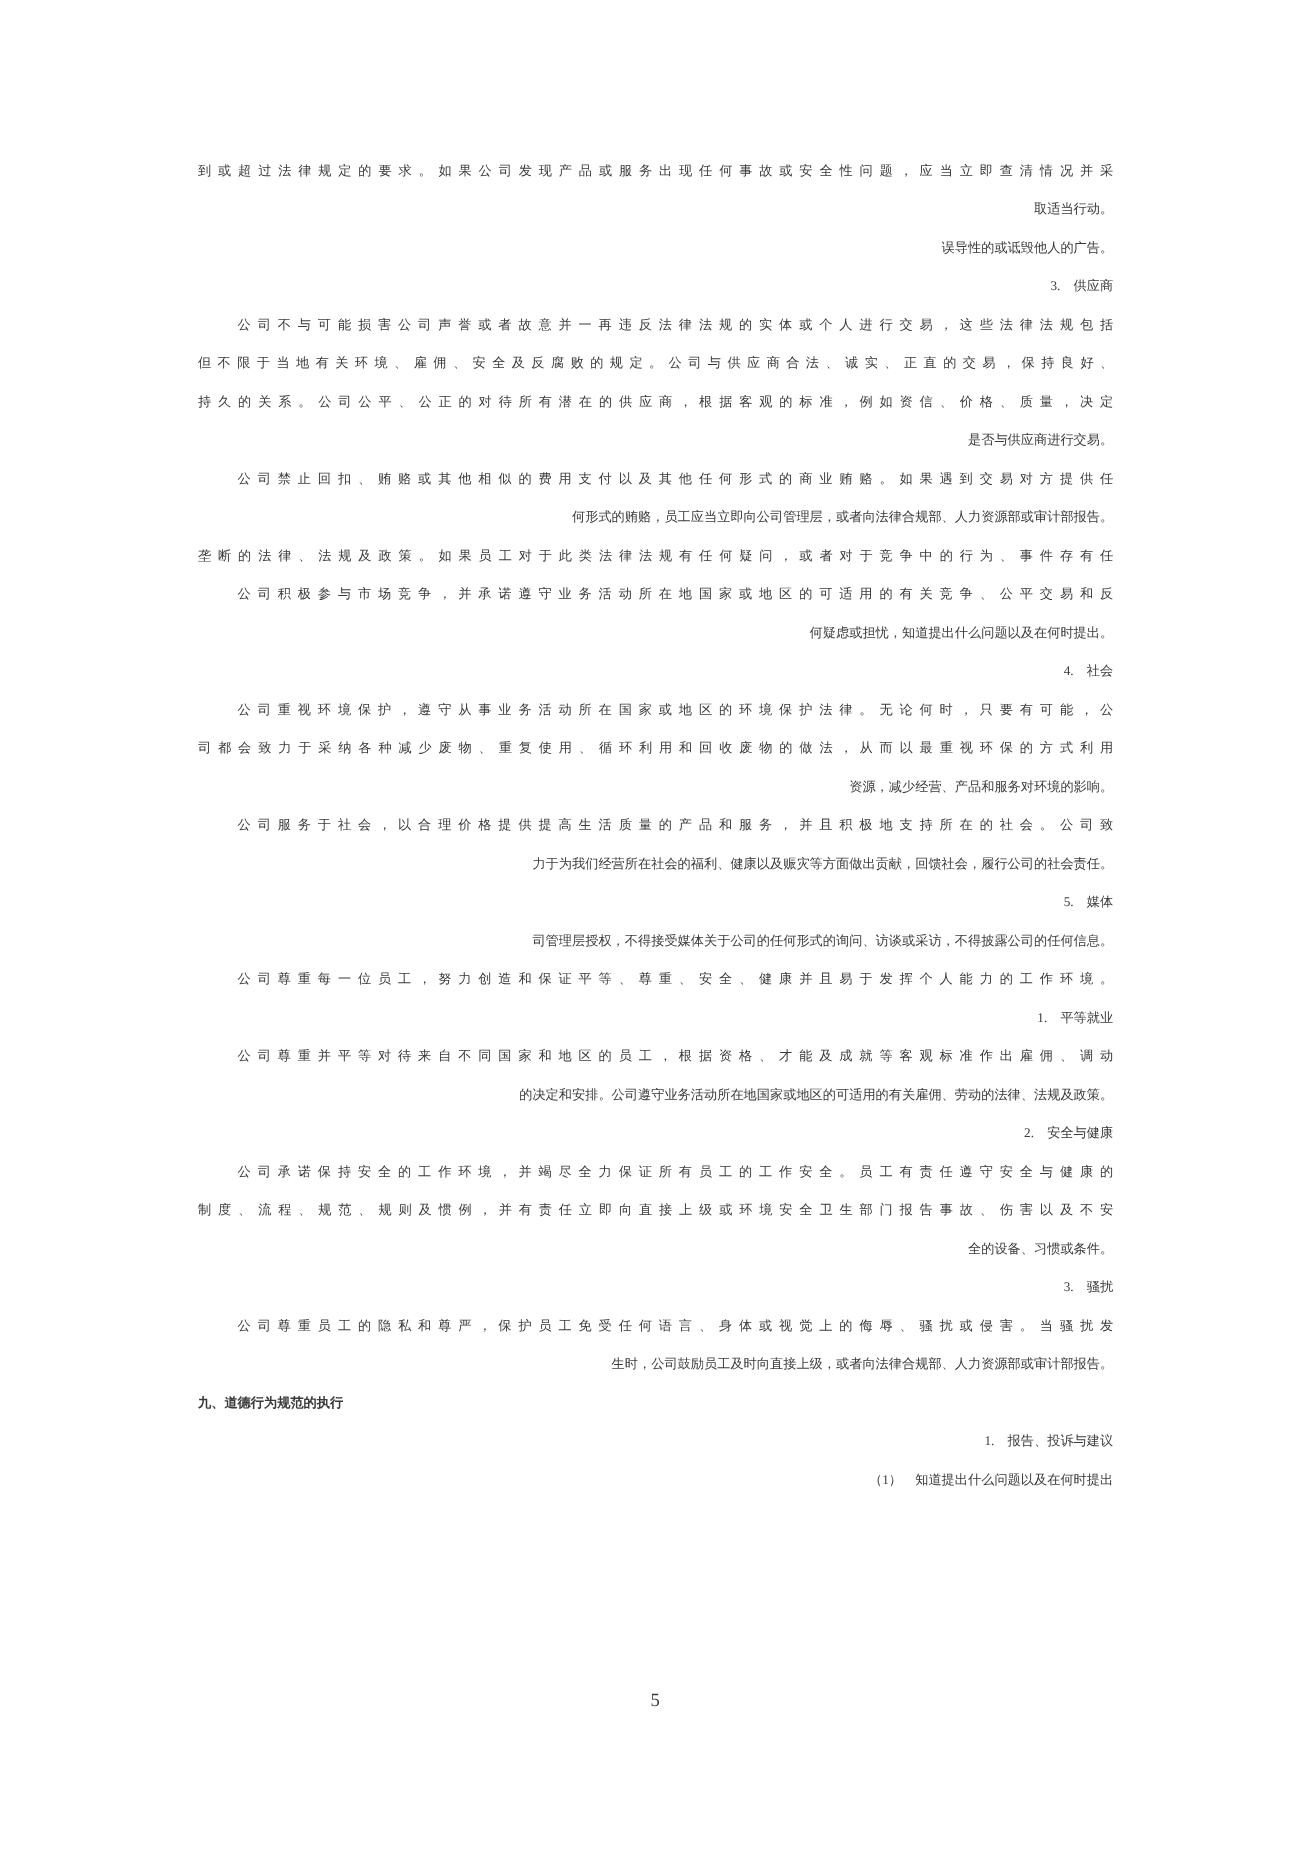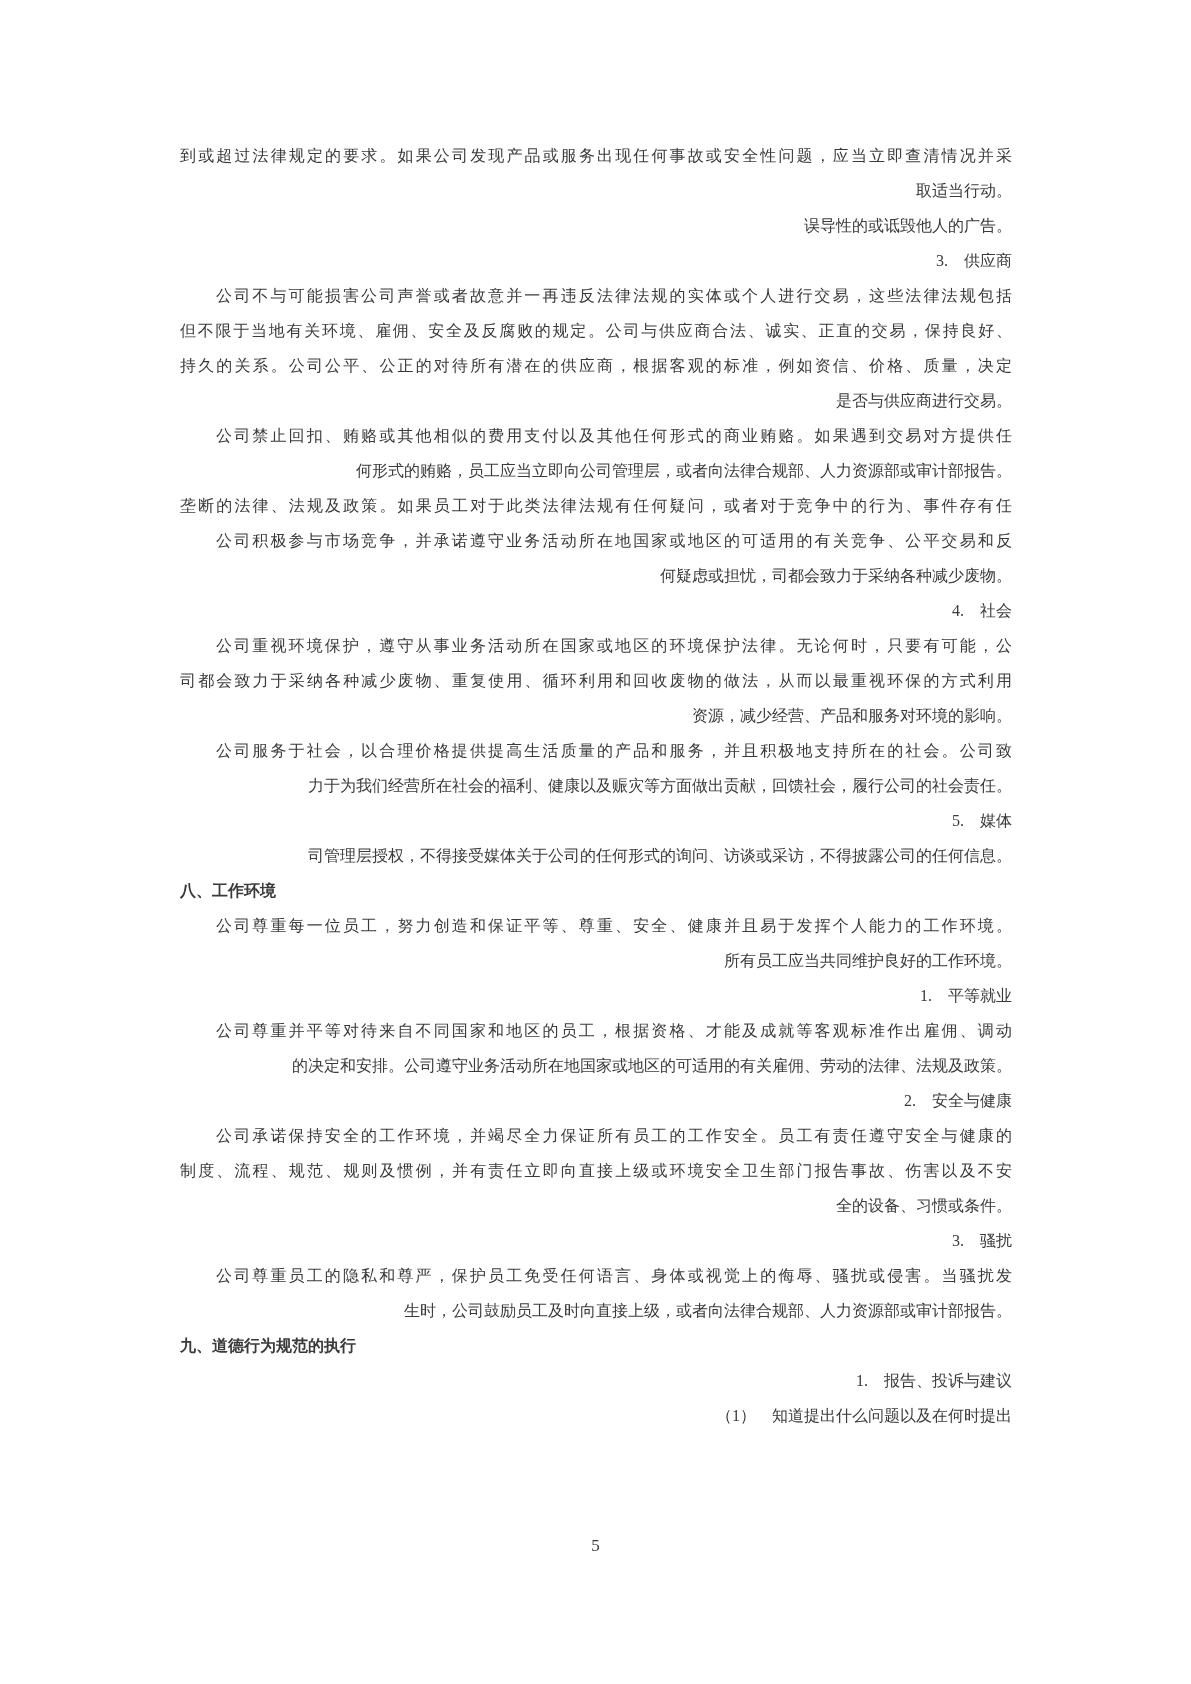--- a/index.html
+++ b/index.html
@@ -19,21 +19,21 @@
     left: 0; top: 0;
     width: 1191px; height: 1684px;
     background: #ffffff;
     overflow: hidden;
   }
   .textblock {
     position: absolute;
     left: 180px;
     top: 138px;
     width: 832px;
-    font-size: 16px;
+    font-size: 12px;
   }
   .ln {
     height: 35px;
     line-height: 35px;
     white-space: nowrap;
   }
   
   .fill {
     white-space: normal;
     text-align: justify;
@@ -73,32 +73,30 @@
     <div class="ln end">误导性的或诋毁他人的广告。</div>
     <div class="ln item">3.　供应商</div>
     <div class="ln fill ind">公司不与可能损害公司声誉或者故意并一再违反法律法规的实体或个人进行交易，这些法律法规包括</div>
     <div class="ln fill">但不限于当地有关环境、雇佣、安全及反腐败的规定。公司与供应商合法、诚实、正直的交易，保持良好、</div>
     <div class="ln fill">持久的关系。公司公平、公正的对待所有潜在的供应商，根据客观的标准，例如资信、价格、质量，决定</div>
     <div class="ln end">是否与供应商进行交易。</div>
     <div class="ln fill ind">公司禁止回扣、贿赂或其他相似的费用支付以及其他任何形式的商业贿赂。如果遇到交易对方提供任</div>
     <div class="ln end">何形式的贿赂，员工应当立即向公司管理层，或者向法律合规部、人力资源部或审计部报告。</div>
     <div class="ln fill">垄断的法律、法规及政策。如果员工对于此类法律法规有任何疑问，或者对于竞争中的行为、事件存有任</div>
     <div class="ln fill ind">公司积极参与市场竞争，并承诺遵守业务活动所在地国家或地区的可适用的有关竞争、公平交易和反</div>
-    <div class="ln end">何疑虑或担忧，司都会致力于采纳各种减少废物。</div>
+    <div class="ln end">何疑虑或担忧，知道提出什么问题以及在何时提出。</div>
     <div class="ln item">4.　社会</div>
     <div class="ln fill ind">公司重视环境保护，遵守从事业务活动所在国家或地区的环境保护法律。无论何时，只要有可能，公</div>
     <div class="ln fill">司都会致力于采纳各种减少废物、重复使用、循环利用和回收废物的做法，从而以最重视环保的方式利用</div>
     <div class="ln end">资源，减少经营、产品和服务对环境的影响。</div>
     <div class="ln fill ind">公司服务于社会，以合理价格提供提高生活质量的产品和服务，并且积极地支持所在的社会。公司致</div>
     <div class="ln end">力于为我们经营所在社会的福利、健康以及赈灾等方面做出贡献，回馈社会，履行公司的社会责任。</div>
     <div class="ln item">5.　媒体</div>
     <div class="ln end">司管理层授权，不得接受媒体关于公司的任何形式的询问、访谈或采访，不得披露公司的任何信息。</div>
-    <div class="ln header">八、工作环境</div>
     <div class="ln fill ind">公司尊重每一位员工，努力创造和保证平等、尊重、安全、健康并且易于发挥个人能力的工作环境。</div>
-    <div class="ln end">所有员工应当共同维护良好的工作环境。</div>
     <div class="ln item">1.　平等就业</div>
     <div class="ln fill ind">公司尊重并平等对待来自不同国家和地区的员工，根据资格、才能及成就等客观标准作出雇佣、调动</div>
     <div class="ln end">的决定和安排。公司遵守业务活动所在地国家或地区的可适用的有关雇佣、劳动的法律、法规及政策。</div>
     <div class="ln item">2.　安全与健康</div>
     <div class="ln fill ind">公司承诺保持安全的工作环境，并竭尽全力保证所有员工的工作安全。员工有责任遵守安全与健康的</div>
     <div class="ln fill">制度、流程、规范、规则及惯例，并有责任立即向直接上级或环境安全卫生部门报告事故、伤害以及不安</div>
     <div class="ln end">全的设备、习惯或条件。</div>
     <div class="ln item">3.　骚扰</div>
     <div class="ln fill ind">公司尊重员工的隐私和尊严，保护员工免受任何语言、身体或视觉上的侮辱、骚扰或侵害。当骚扰发</div>
     <div class="ln end">生时，公司鼓励员工及时向直接上级，或者向法律合规部、人力资源部或审计部报告。</div>

